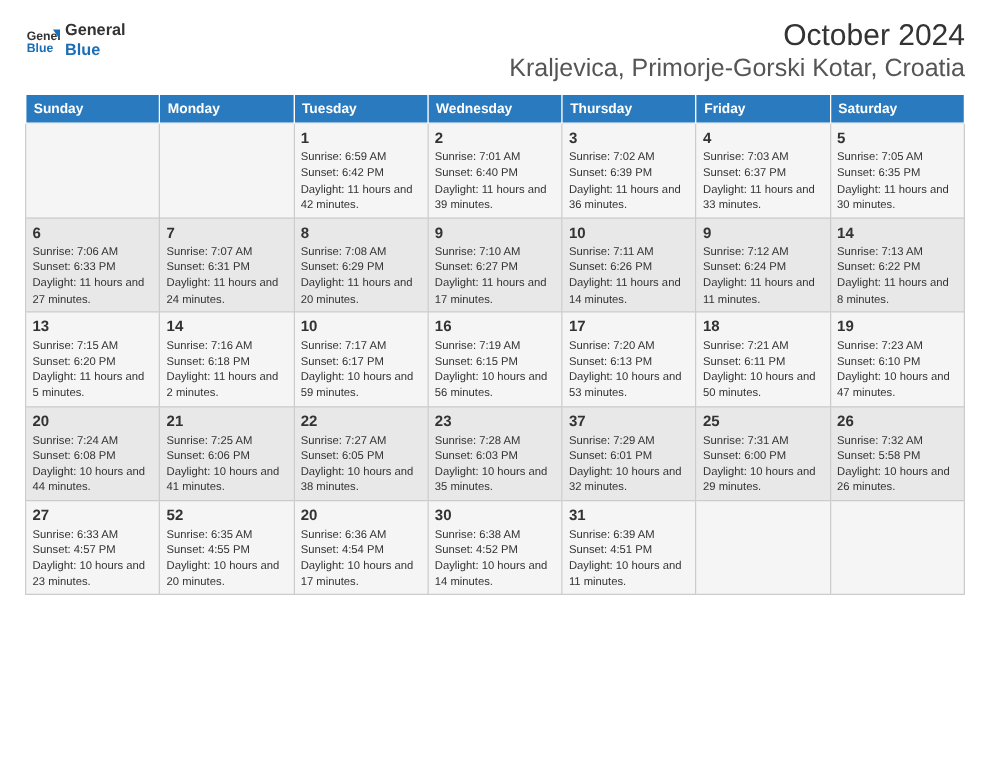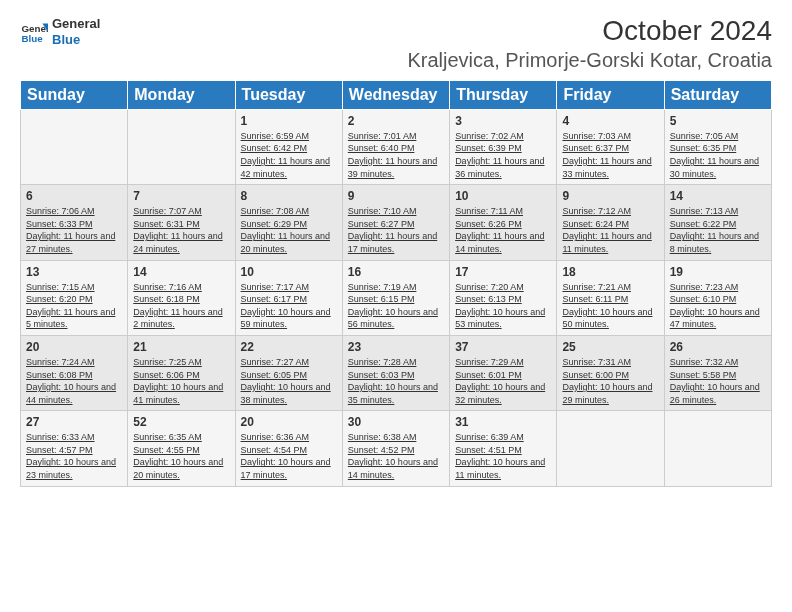--- a/index.html
+++ b/index.html
@@ -28,39 +28,39 @@
       gap: 2px;
     }
     .logo-icon {
       width: 28px;
       height: 28px;
     }
     .title-block {
       text-align: right;
     }
     .calendar-title {
-      font-size: 28px;
+      font-size: 24px;
       font-weight: normal;
       color: #333;
       line-height: 1.1;
     }
     .calendar-subtitle {
       font-size: 20px;
       color: #555;
       margin-top: 2px;
     }
     .calendar-table {
       width: 100%;
       border-collapse: collapse;
       table-layout: fixed;
     }
     .calendar-table thead th {
       background-color: #2a7abf;
       color: #fff;
-      font-size: 16px;
+      font-size: 11px;
       font-weight: bold;
       padding: 5px 6px;
       text-align: left;
       border: 1px solid #fff;
     }
     .calendar-table tbody td {
       border: 1px solid #ccc;
       vertical-align: top;
       padding: 4px 5px;
       font-size: 9.5px;
@@ -77,21 +77,20 @@
       font-size: 12px;
       font-weight: bold;
       color: #333;
       display: block;
       margin-bottom: 2px;
     }
     .day-info {
       font-size: 9px;
       color: #333;
       line-height: 1.4;
-      text-decoration: underline;
     }
     .empty-cell {
       background-color: #f5f5f5 !important;
     }
   </style>
 </head>
 <body>
 
 <div class="page">
   <div class="header">

